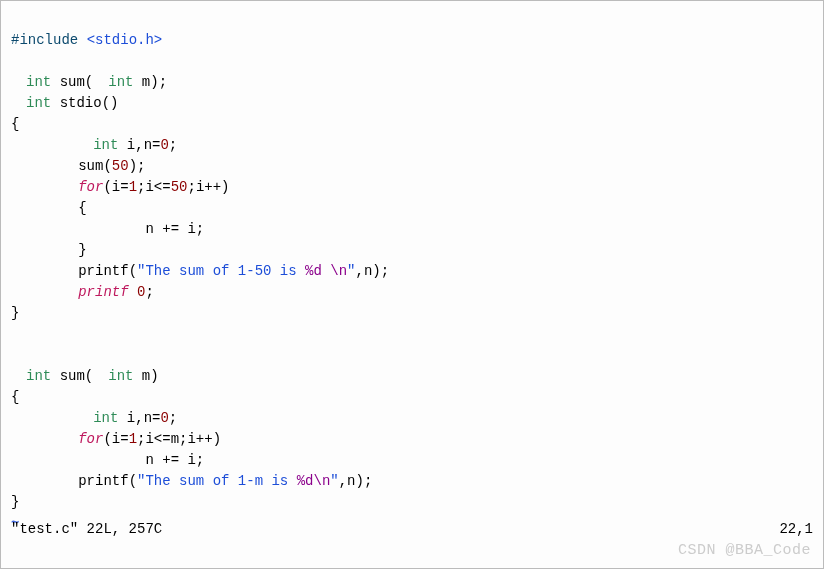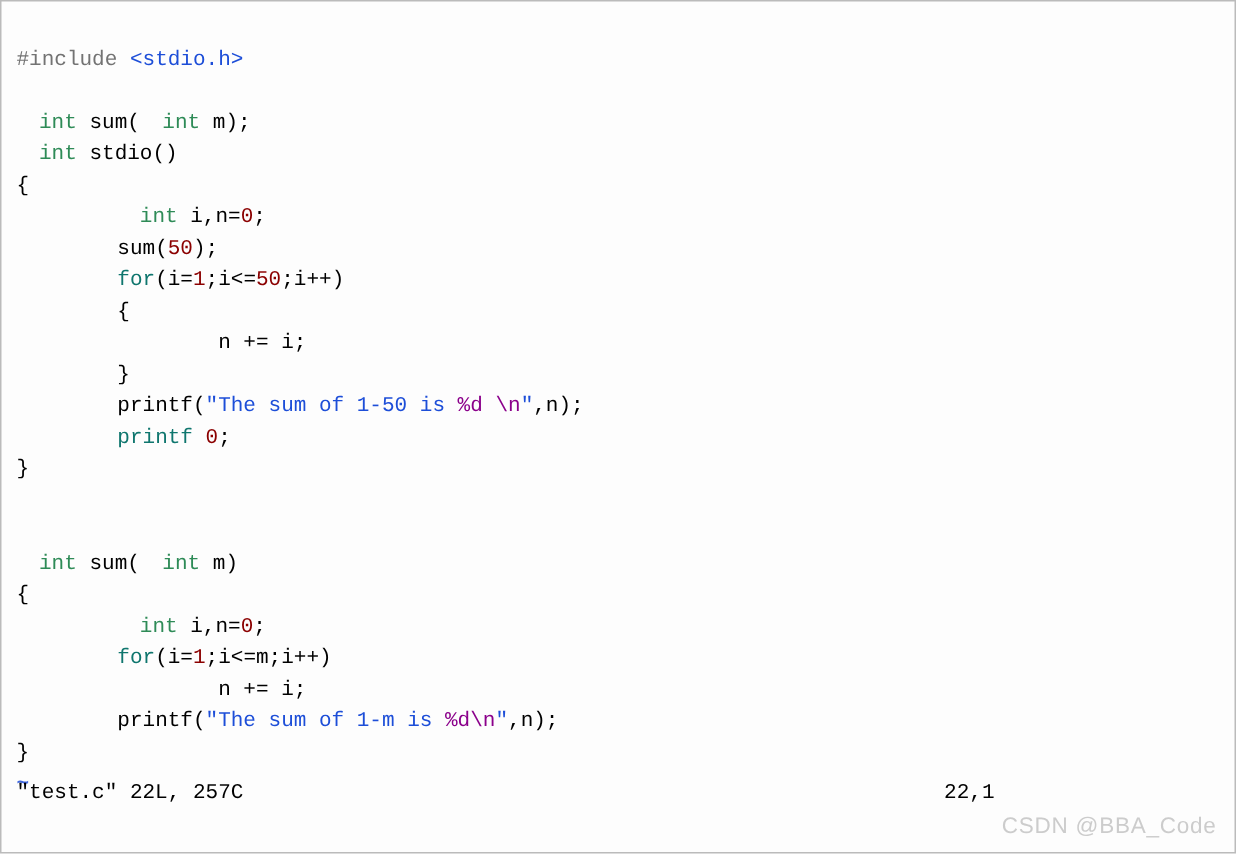--- a/index.html
+++ b/index.html
@@ -10,45 +10,45 @@
       width: 824px;
       height: 569px;
       position: relative;
       padding: 8px 10px;
       border: 1px solid #bbb;
       line-height: 1.5;
     }
     .code-area {
       white-space: pre;
     }
-    .preproc { color: #737373; margin-top: 20px; }
-    .keyword { color: #0f766e; }
+    .preproc { color: #0c4a6e; margin-top: 20px; }
+    .keyword { color: #be185d; font-style: italic; }
     .type { color: #2e8b57; margin-left: 15px; }
     .string { color: #1d4ed8; }
     .special { color: #8b008b; }
     .num { color: #8b0000; }
     .tilde { color: #4169e1; font-weight: bold; }
     .status-line {
       position: absolute;
       bottom: 28px;
       left: 10px;
       right: 10px;
       display: flex;
       font-family: "Courier New", monospace;
       font-size: 14px;
       color: #000;
     }
     .status-left { flex: 1; }
-    .status-right { margin-right: 150px; }
+    .status-right { }
     .watermark {
       position: absolute;
       bottom: 6px;
       right: 12px;
       color: #ccc;
-      font-family: Liberation Sans, sans-serif;
+      font-family: Liberation Mono, monospace;
       font-size: 15px;
       letter-spacing: 0.5px;
     }
   </style>
 </head>
 <body>
 
 <div class="code-area">
 <span><span class="preproc">#include </span><span class="string">&lt;stdio.h&gt;</span></span>
 

